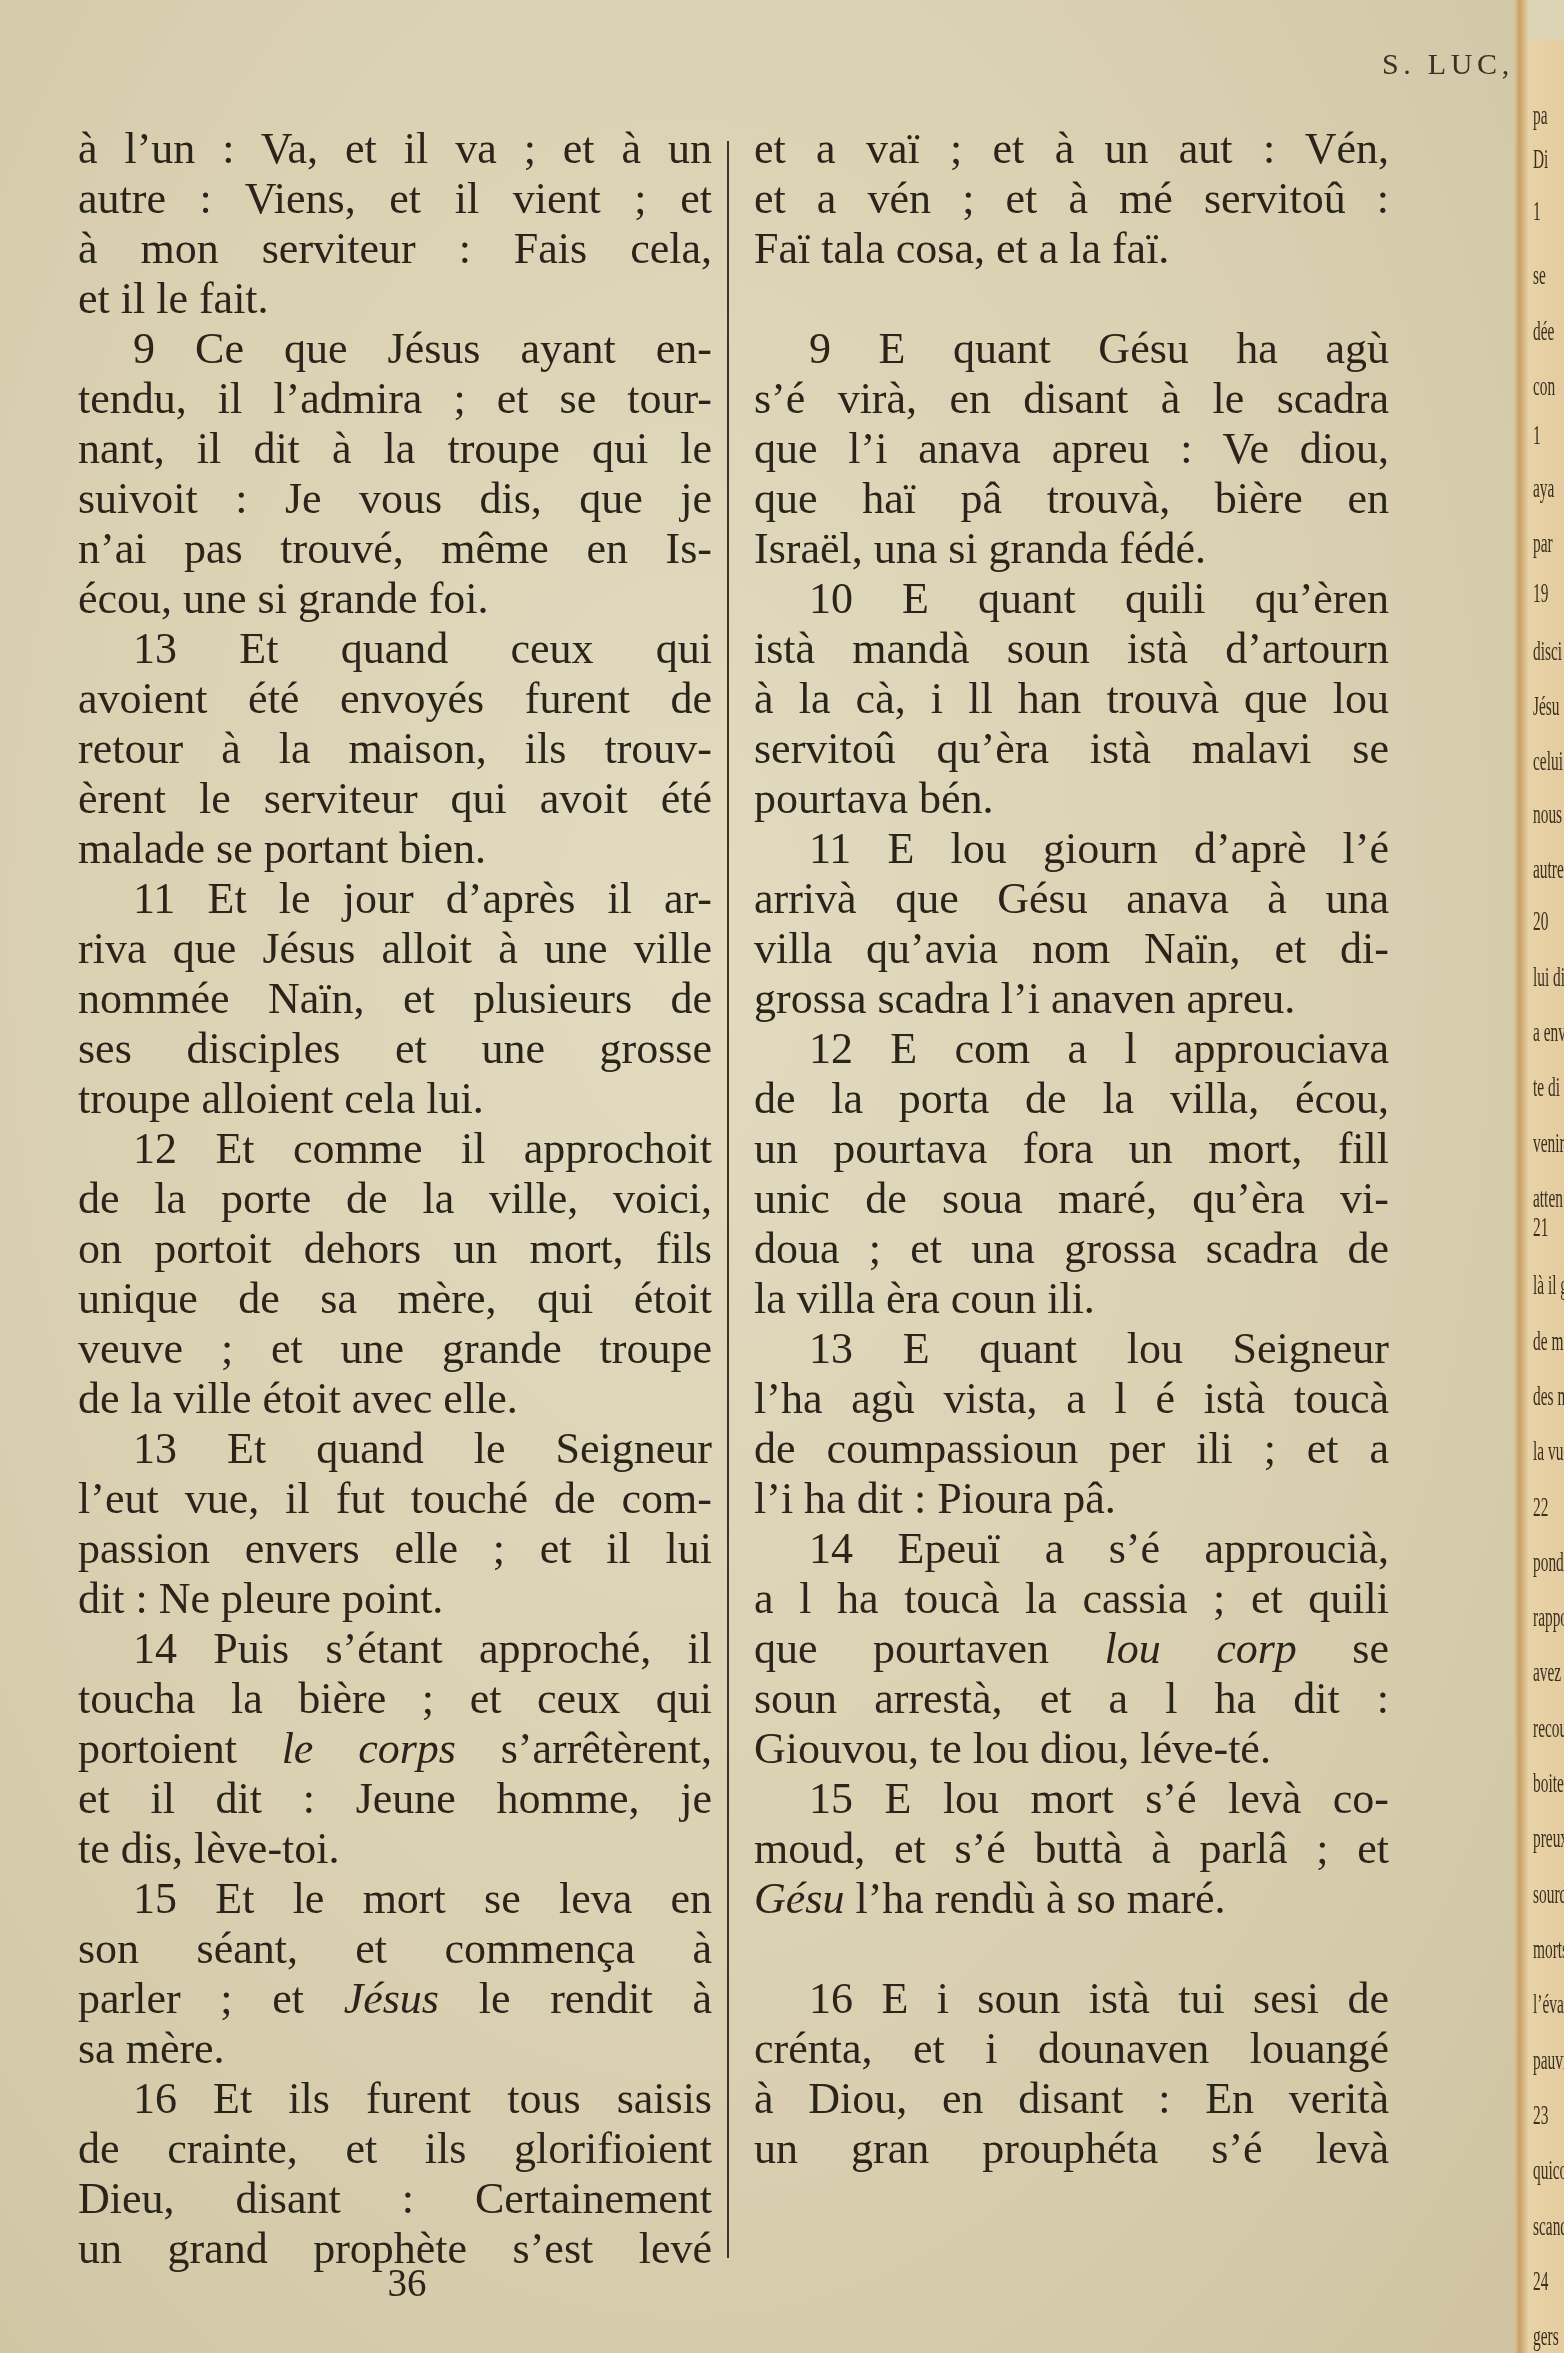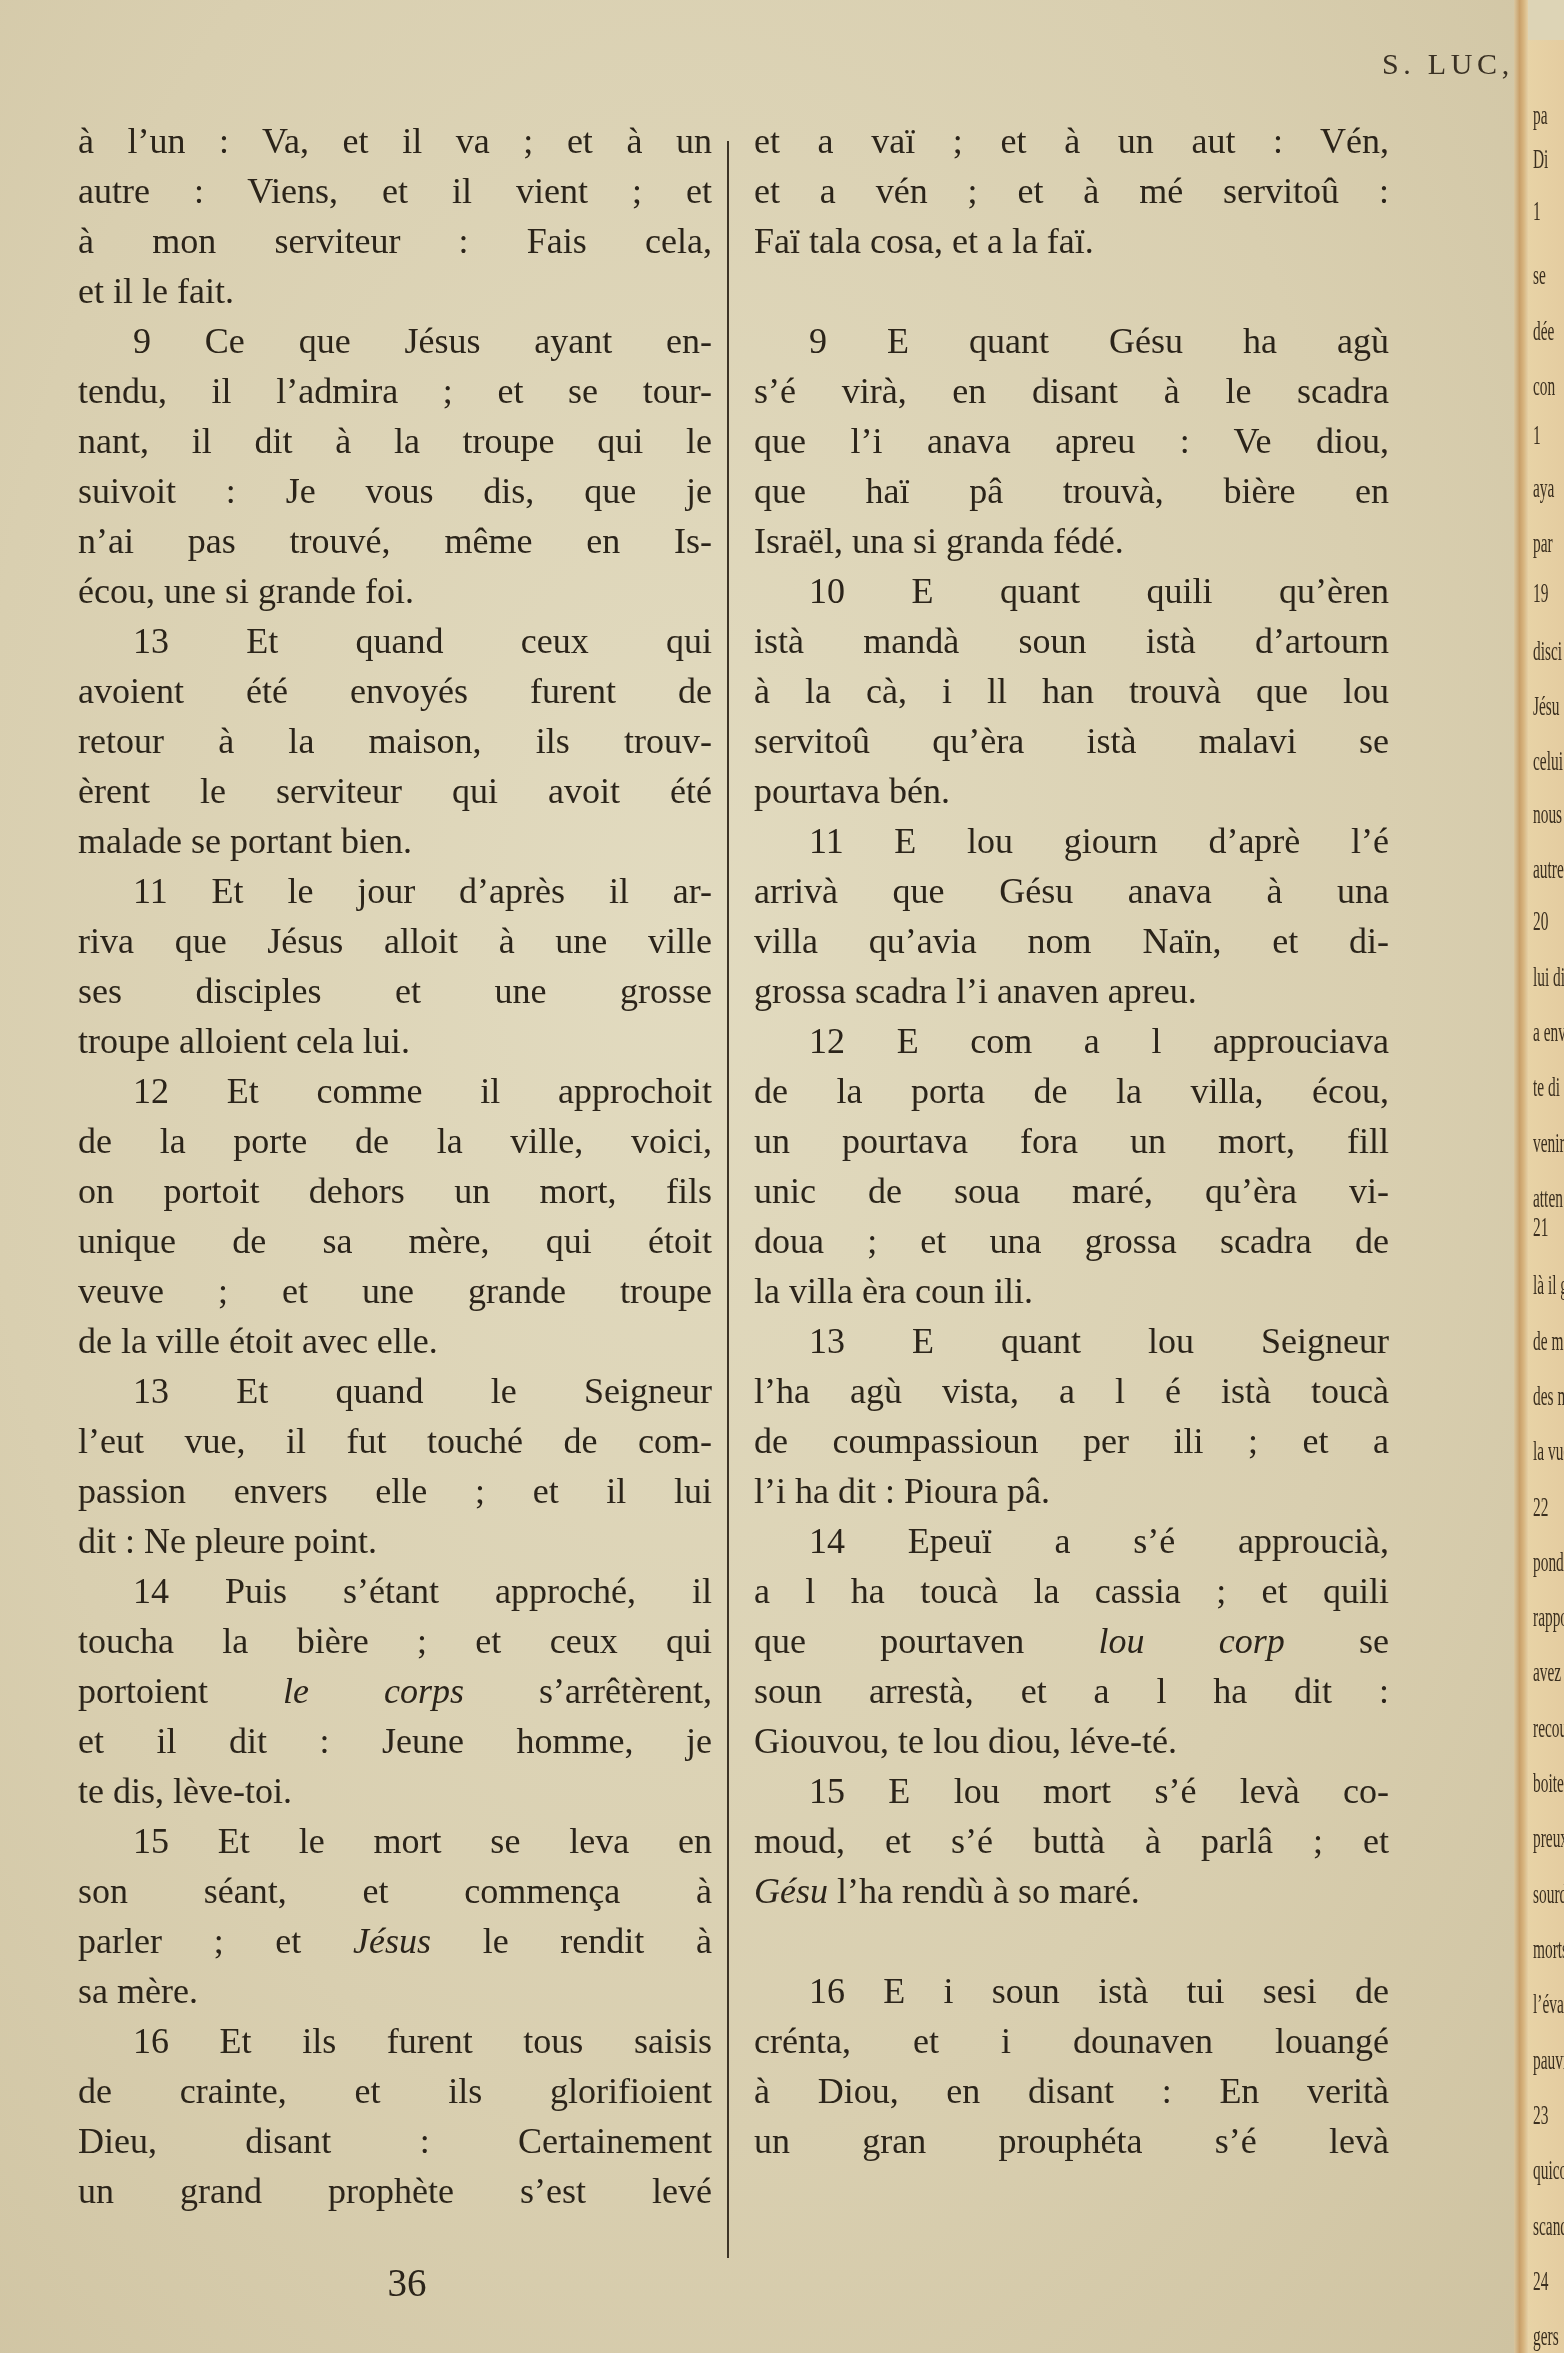--- a/index.html
+++ b/index.html
@@ -36,24 +36,24 @@
       transform: scaleX(0.55); transform-origin: left top;
     }
     .running-head {
       position: absolute; top: 47px; left: 0; width: 1514px;
       text-align: right;
       font-family: "Liberation Serif", serif;
       font-size: 30px; letter-spacing: 4.7px;
       color: #3a3124;
     }
     .column {
-      position: absolute; top: 116px;
+      position: absolute; top: 124px;
       width: 634px;
       font-family: "Liberation Serif", serif;
-      font-size: 36px;
+      font-size: 44px;
       line-height: 50px;
       color: #2b241a;
     }
     .col-left { left: 78px; }
     .col-right { left: 754px; width: 635px; }
     .divider {
       position: absolute; left: 727px; top: 141px;
       width: 2.3px; height: 2117px;
       background: #3d3427;
     }
@@ -90,20 +90,21 @@
       <span class="line">suivoit : Je vous dis, que je</span>
       <span class="line">n’ai pas trouvé, même en Is-</span>
       <span class="line last">écou, une si grande foi.</span>
       <span class="line indent">13 Et quand ceux qui</span>
       <span class="line">avoient été envoyés furent de</span>
       <span class="line">retour à la maison, ils trouv-</span>
       <span class="line">èrent le serviteur qui avoit été</span>
       <span class="line last">malade se portant bien.</span>
       <span class="line indent">11 Et le jour d’après il ar-</span>
       <span class="line">riva que Jésus alloit à une ville</span>
+      <span class="line">nommée Naïn, et plusieurs de</span>
       <span class="line">ses disciples et une grosse</span>
       <span class="line last">troupe alloient cela lui.</span>
       <span class="line indent">12 Et comme il approchoit</span>
       <span class="line">de la porte de la ville, voici,</span>
       <span class="line">on portoit dehors un mort, fils</span>
       <span class="line">unique de sa mère, qui étoit</span>
       <span class="line">veuve ; et une grande troupe</span>
       <span class="line last">de la ville étoit avec elle.</span>
       <span class="line indent">13 Et quand le Seigneur</span>
       <span class="line">l’eut vue, il fut touché de com-</span>

